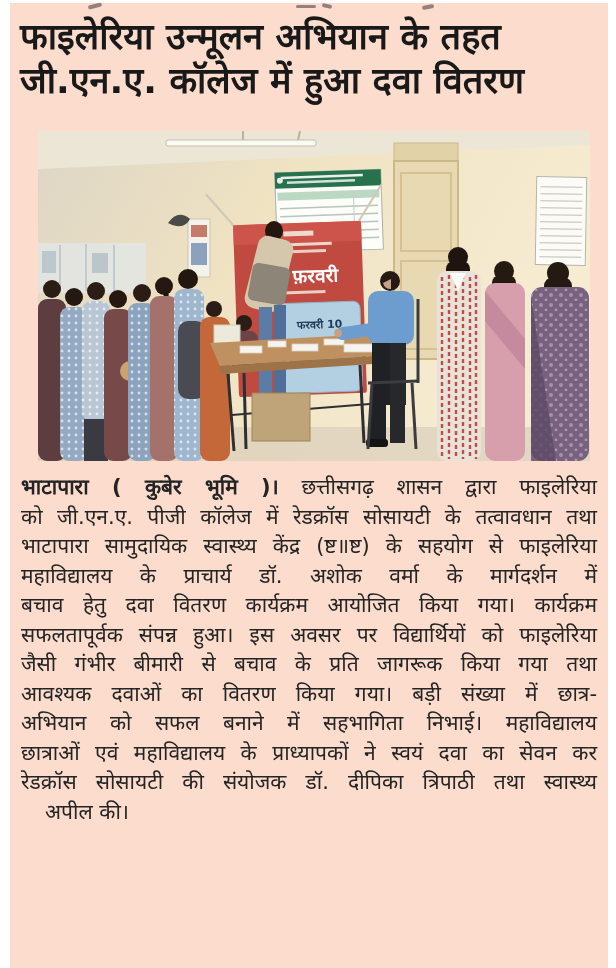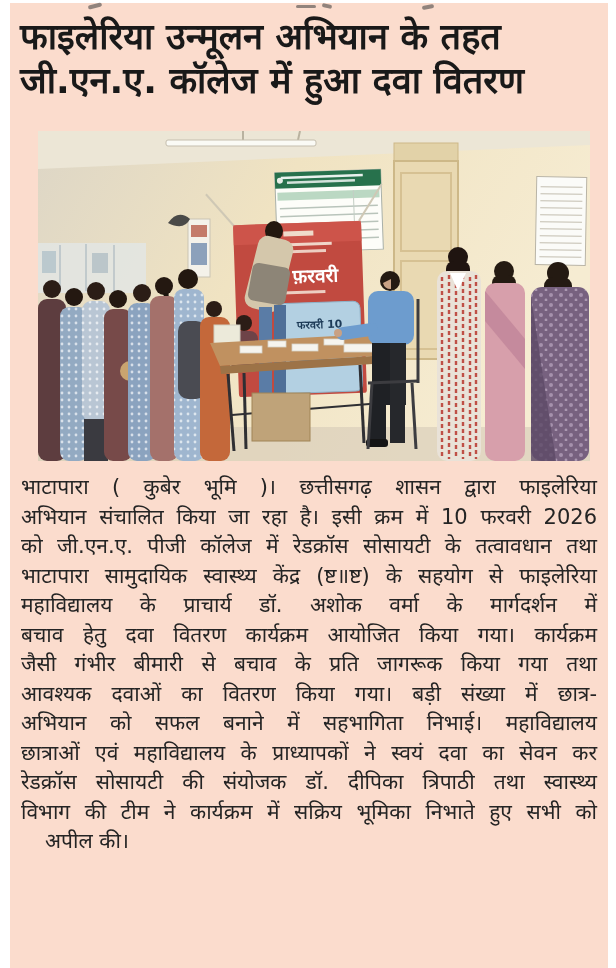--- a/index.html
+++ b/index.html
@@ -35,21 +35,21 @@
 
   .body-text{
     position:absolute;left:11px;top:470px;width:576px;
     color:#242424;font-size:21px;line-height:29.5px;
   }
   .body-line{
     text-align:justify;text-align-last:justify;
     white-space:normal;width:100%;
   }
   .body-line.last{text-align-last:left;margin-left:24px;}
-  .dateline{font-weight:400;}
+  .dateline{font-weight:700;}
 </style>
 </head>
 <body>
 
 <div class="page">
   <div class="clip">
 
     <div class="remnant r1"></div>
     <div class="remnant r2"></div>
     <div class="remnant r3"></div>
@@ -289,28 +289,27 @@
         </g>
       </svg>
     </div>
 
     <div class="body-text">
       <div class="body-line">
         <span class="dateline">भाटापारा ( कुबेर भूमि )।</span>
         <span>छत्तीसगढ़ शासन द्वारा फाइलेरिया</span>
       </div>
 
-        <div class="body-line">अभियान संचालित किया जा रहा है। इसी क्रम में 10 फरवरी 2026</div>
         <div class="body-line">को जी.एन.ए. पीजी कॉलेज में रेडक्रॉस सोसायटी के तत्वावधान तथा</div>
         <div class="body-line">भाटापारा सामुदायिक स्वास्थ्य केंद्र (ष्ट॥ष्ट) के सहयोग से फाइलेरिया</div>
         <div class="body-line">महाविद्यालय के प्राचार्य डॉ. अशोक वर्मा के मार्गदर्शन में</div>
         <div class="body-line">बचाव हेतु दवा वितरण कार्यक्रम आयोजित किया गया। कार्यक्रम</div>
+        <div class="body-line">सफलतापूर्वक संपन्न हुआ। इस अवसर पर विद्यार्थियों को फाइलेरिया</div>
         <div class="body-line">जैसी गंभीर बीमारी से बचाव के प्रति जागरूक किया गया तथा</div>
         <div class="body-line">आवश्यक दवाओं का वितरण किया गया। बड़ी संख्या में छात्र-</div>
         <div class="body-line">अभियान को सफल बनाने में सहभागिता निभाई। महाविद्यालय</div>
         <div class="body-line">छात्राओं एवं महाविद्यालय के प्राध्यापकों ने स्वयं दवा का सेवन कर</div>
         <div class="body-line">रेडक्रॉस सोसायटी की संयोजक डॉ. दीपिका त्रिपाठी तथा स्वास्थ्य</div>
-        <div class="body-line">विभाग की टीम ने कार्यक्रम में सक्रिय भूमिका निभाते हुए सभी को</div>
         <div class="body-line last">अपील की।</div>
       </div>
 
   </div>
 </div>
 
 </body></html>

